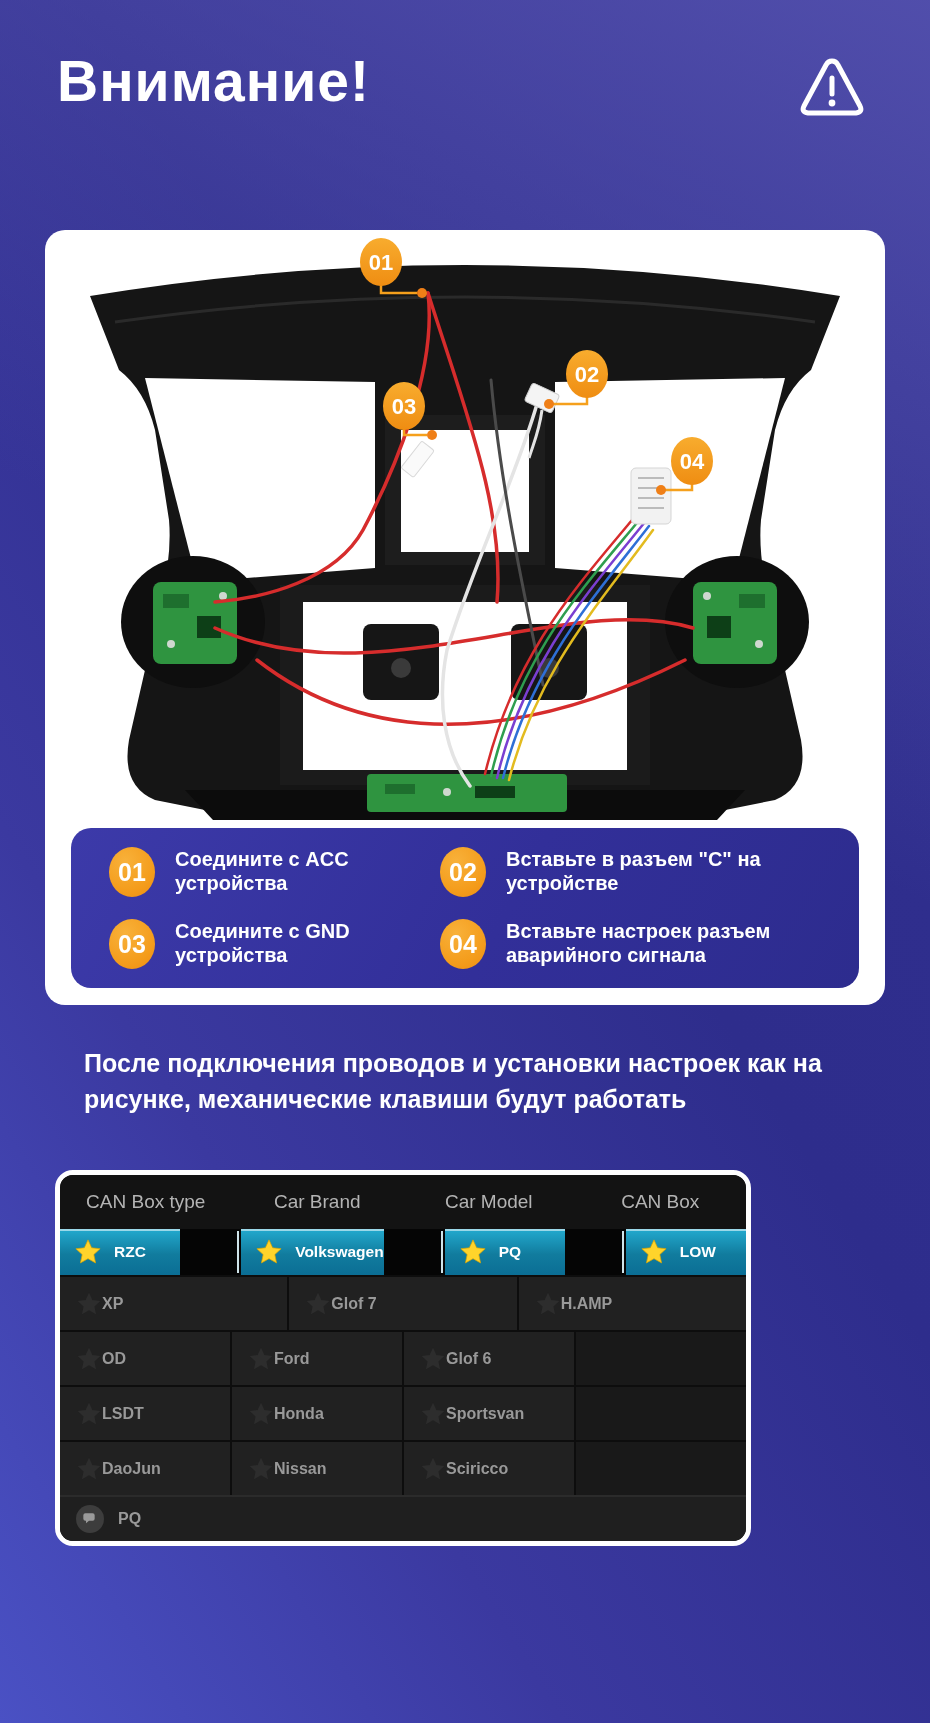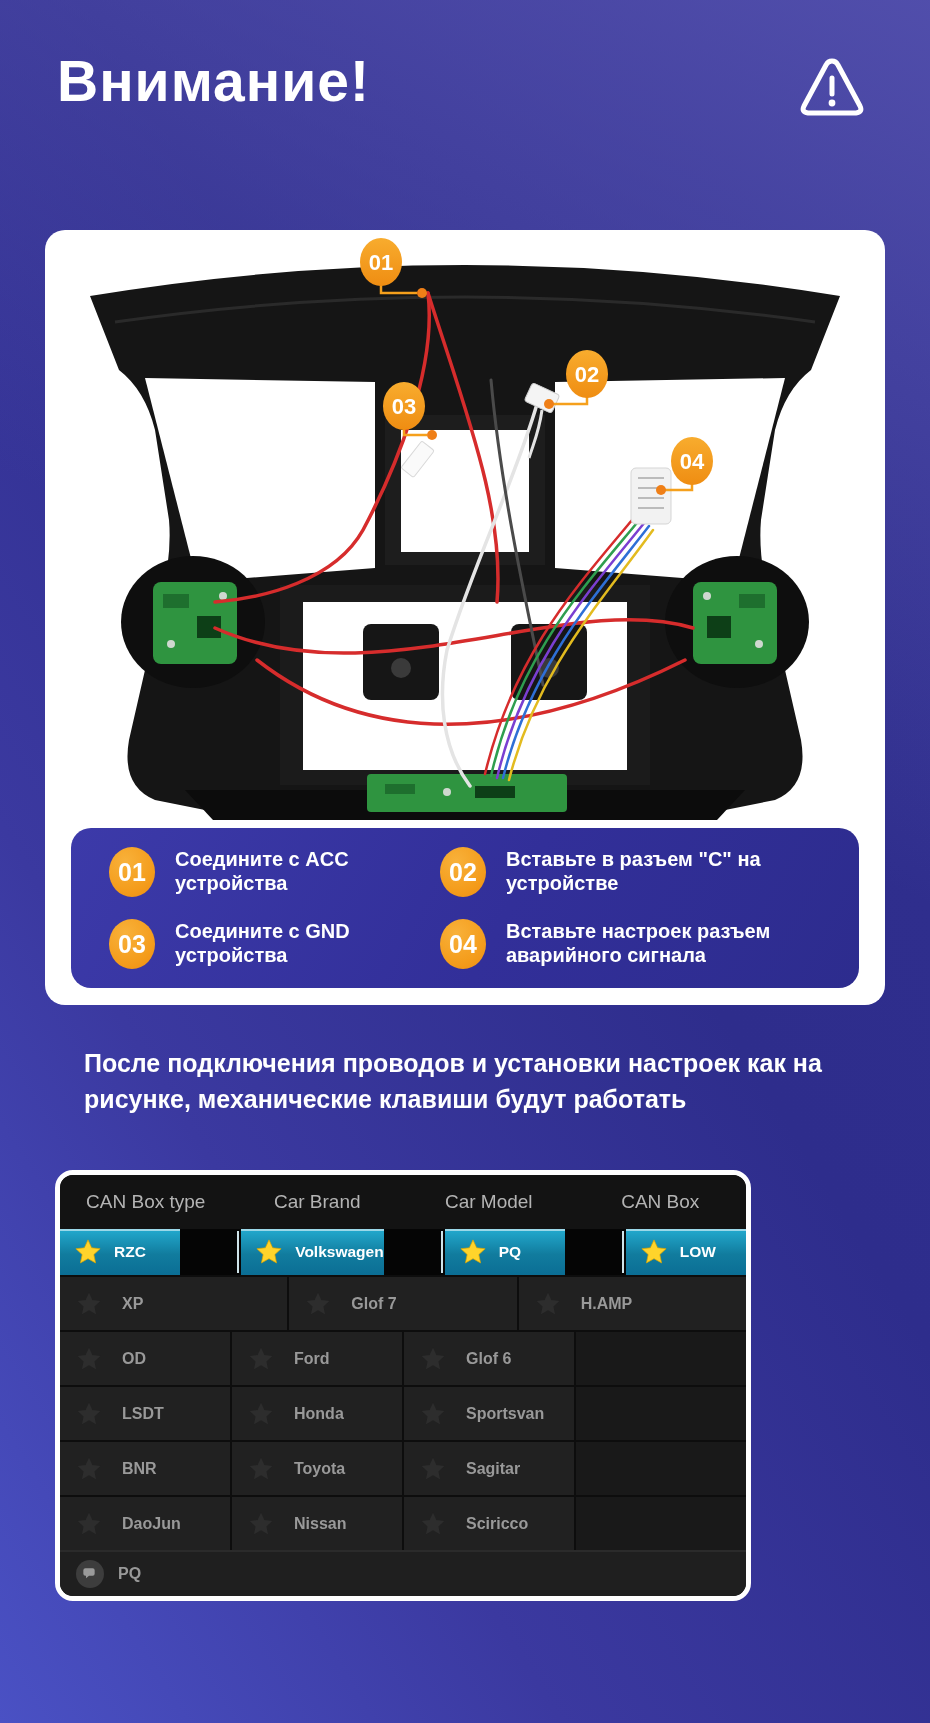--- a/index.html
+++ b/index.html
@@ -59,21 +59,21 @@
   
   .can-table{
     position:absolute;left:55px;top:1170px;width:696px;
     background:var(--table-bg);
     border:5px solid #fff;border-radius:18px;overflow:hidden;
   }
   .thead{display:flex;align-items:center;height:54px;background:var(--header-bg);}
   .th{flex:1 1 0;text-align:center;color:#B4B4B4;font-size:19px;font-weight:400;}
   .row{display:flex;height:55px;border-top:2px solid #0D0D0D;}
   .cell{
-    flex:1 1 0;display:flex;align-items:center;gap:20px;
+    flex:1 1 0;display:flex;align-items:center;gap:0;
     padding-left:16px;background:#212121;border-left:2px solid #0D0D0D;
   }
   .cell:first-child{border-left:none;}
   .cell.empty{background:var(--table-bg);}
   .cell-label{color:#999;font-size:16px;font-weight:700;}
   .row.selected{height:46px;border-top:none;background:#050505;gap:40px;}
   .sel-cell{
     flex:1 1 0;display:flex;align-items:center;gap:12px;padding-left:14px;
     background:linear-gradient(180deg,var(--row-highlight-top) 0%,#117C9E 55%,var(--row-highlight-bottom) 100%);
     box-shadow:inset 0 2px 0 rgba(255,255,255,.55);position:relative;
@@ -336,41 +336,20 @@
         </svg>
         <span class="cell-label">Sportsvan</span>
       </div>
       <div class="cell empty"></div>
     </div>
     <div class="row">
       <div class="cell">
         <svg class="star dark" viewBox="0 0 24 24">
           <path d="M12 1.6l3.1 6.8 7.3.8-5.4 5 1.5 7.2L12 17.7l-6.5 3.7 1.5-7.2-5.4-5 7.3-.8z"></path>
         </svg>
-        <span class="cell-label">BNR</span>
-      </div>
-      <div class="cell">
-        <svg class="star dark" viewBox="0 0 24 24">
-          <path d="M12 1.6l3.1 6.8 7.3.8-5.4 5 1.5 7.2L12 17.7l-6.5 3.7 1.5-7.2-5.4-5 7.3-.8z"></path>
-        </svg>
-        <span class="cell-label">Toyota</span>
-      </div>
-      <div class="cell">
-        <svg class="star dark" viewBox="0 0 24 24">
-          <path d="M12 1.6l3.1 6.8 7.3.8-5.4 5 1.5 7.2L12 17.7l-6.5 3.7 1.5-7.2-5.4-5 7.3-.8z"></path>
-        </svg>
-        <span class="cell-label">Sagitar</span>
-      </div>
-      <div class="cell empty"></div>
-    </div>
-    <div class="row">
-      <div class="cell">
-        <svg class="star dark" viewBox="0 0 24 24">
-          <path d="M12 1.6l3.1 6.8 7.3.8-5.4 5 1.5 7.2L12 17.7l-6.5 3.7 1.5-7.2-5.4-5 7.3-.8z"></path>
-        </svg>
         <span class="cell-label">DaoJun</span>
       </div>
       <div class="cell">
         <svg class="star dark" viewBox="0 0 24 24">
           <path d="M12 1.6l3.1 6.8 7.3.8-5.4 5 1.5 7.2L12 17.7l-6.5 3.7 1.5-7.2-5.4-5 7.3-.8z"></path>
         </svg>
         <span class="cell-label">Nissan</span>
       </div>
       <div class="cell">
         <svg class="star dark" viewBox="0 0 24 24">

